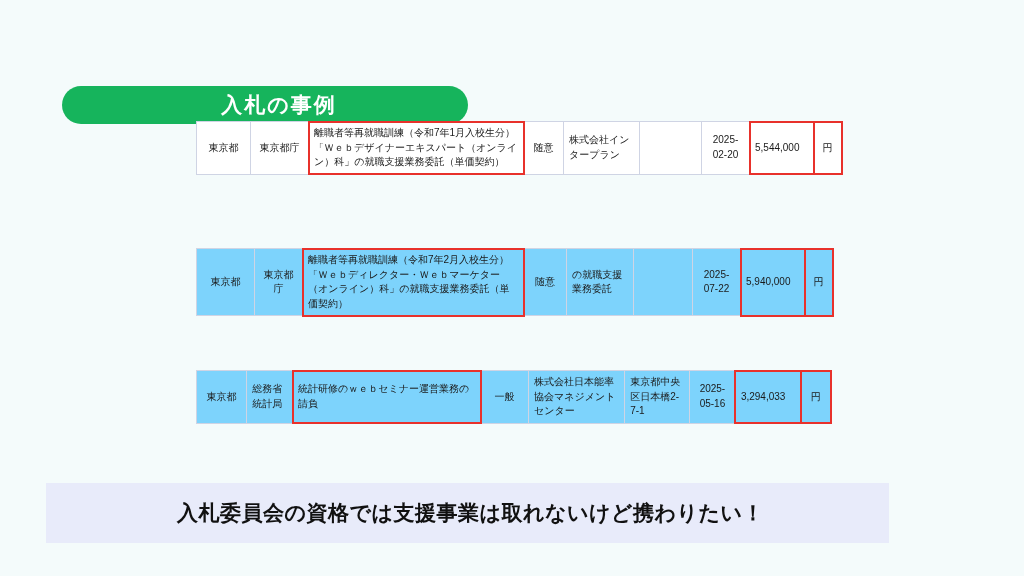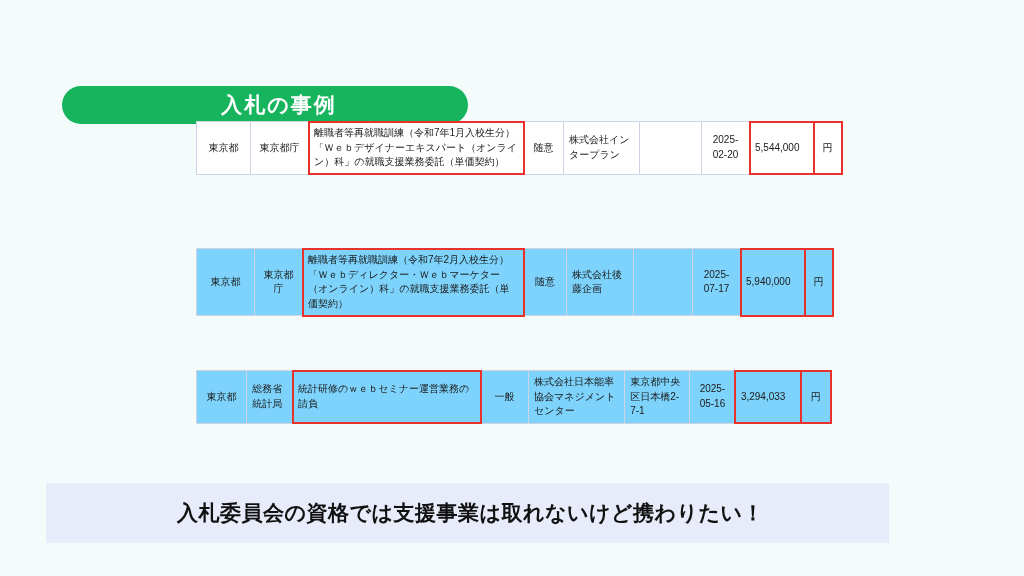--- a/index.html
+++ b/index.html
@@ -140,23 +140,23 @@
       <col style="width:48px">
       <col style="width:64px">
       <col style="width:28px">
     </colgroup>
     <tbody>
         <tr>
       <td class="c">東京都</td>
       <td class="c">東京都庁</td>
       <td class="hl">離職者等再就職訓練（令和7年2月入校生分）「Ｗｅｂディレクター・Ｗｅｂマーケター（オンライン）科」の就職支援業務委託（単価契約）</td>
       <td class="c">随意</td>
-      <td>株式会社後藤企画</td>
+      <td>の就職支援業務委託</td>
       <td></td>
-      <td class="c">2025-07-17</td>
+      <td class="c">2025-07-22</td>
       <td class="num hl">5,940,000</td>
       <td class="unit hl">円</td>
     </tr>
   </tbody>
     </table>
 
   <table class="tbl shaded" id="tbl3">
     <colgroup>
       <col style="width:48px">
       <col style="width:44px">

